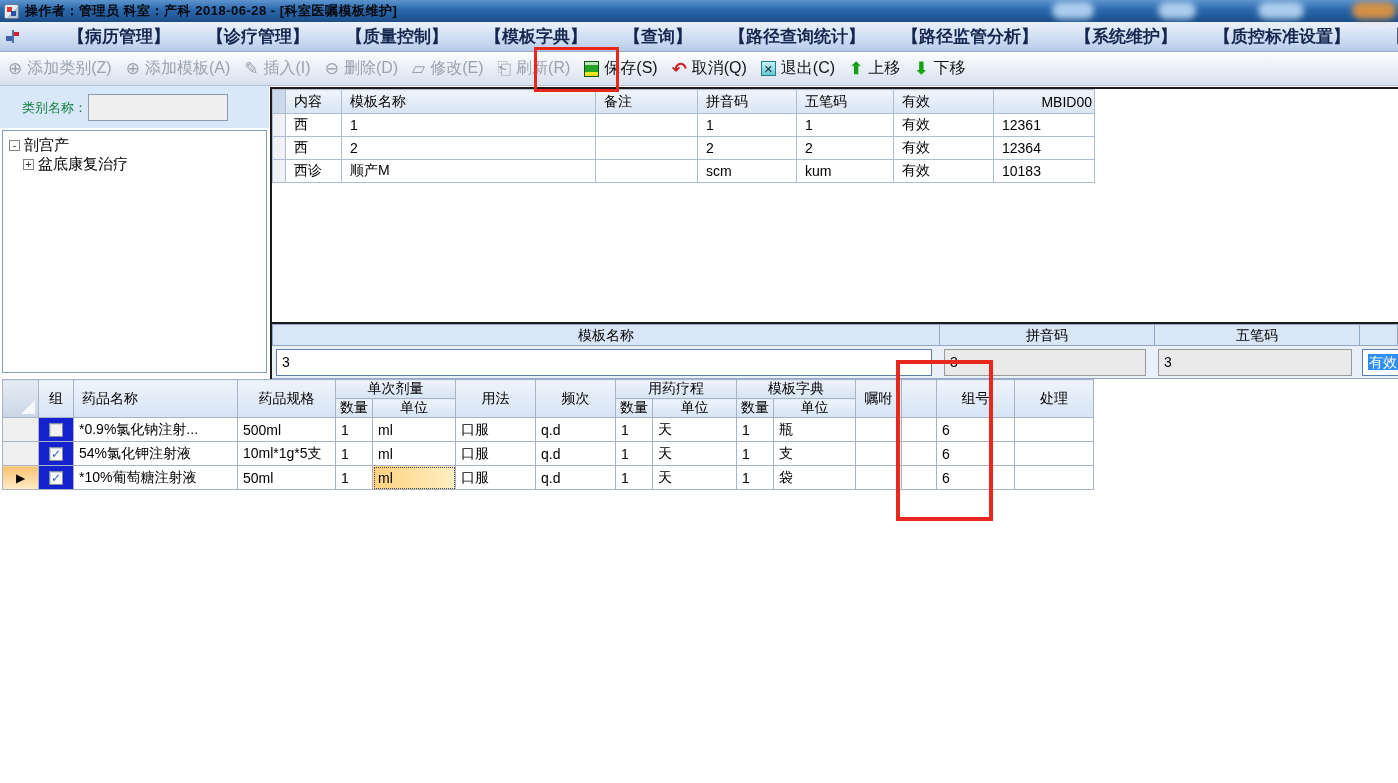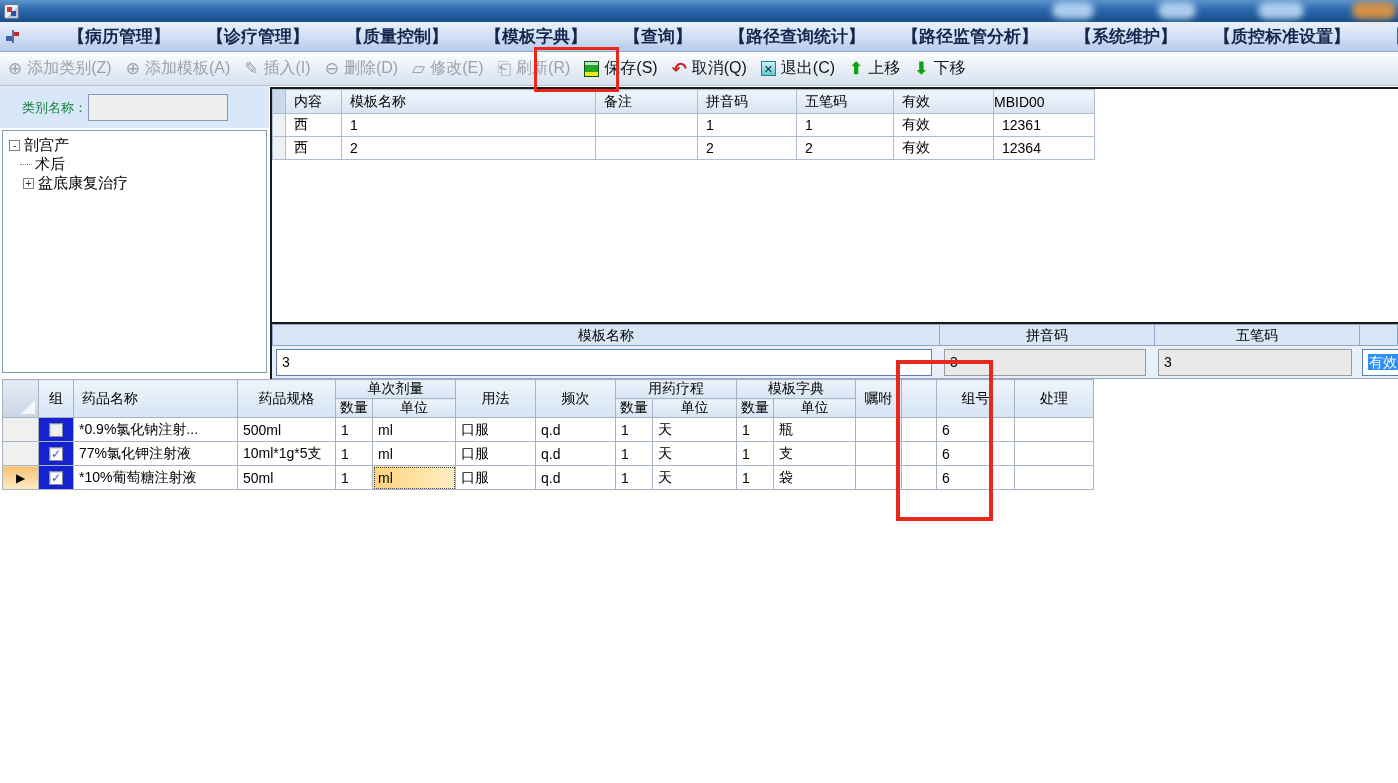--- a/index.html
+++ b/index.html
@@ -63,21 +63,21 @@
 
   
   .tpl-table { left:272px; top:89px; z-index:2; }
   .tpl-table th, .tpl-table td { border:1px solid #aebdd0; font-weight:normal; font-size:14px;
     padding:0 2px 0 8px; text-align:left; height:23px; overflow:hidden; white-space:nowrap; color:#000; }
   .tpl-table th { background:linear-gradient(180deg,#f0f5fc,#d9e5f4); height:24px; }
   .tpl-table td { background:#fff; }
   .tpl-table .selcol { padding:0; background:#ccd9ea; }
   .tpl-table td.selcol { background:#eef1f6; }
   .tpl-table .c-mbid { text-align:left; }
-  .tpl-table th.c-mbid { text-align:left; padding-left:0; }
+  .tpl-table th.c-mbid { text-align:right; padding-left:0; }
 
   
   .ed-header { left:272px; top:324px; height:22px; display:flex; z-index:2;}
   .ed-header .cell { background:#d9e6f6; border:1px solid #8fa8c8; border-left:none; font-size:14px;
     color:#000; text-align:center; line-height:20px; }
   .ed-header .cell:first-child { border-left:1px solid #8fa8c8; }
   .ed-body { left:272px; top:346px; width:1126px; height:33px; background:#e9f0f9; border-bottom:1px solid #8fa8c8; z-index:2;}
   .ed-input { position:absolute; top:3px; height:27px; font-size:14px; line-height:25px; padding-left:5px; white-space:nowrap;}
   .ed-white { background:#fff; border:1px solid #5a7eb5; color:#000; }
   .ed-gray { background:#e9e9e9; border:1px solid #9a9a9a; color:#000; }
@@ -103,20 +103,21 @@
   .editcell { background:linear-gradient(90deg,#ffd27e,#ffeec4) !important; outline:1px dotted #444; outline-offset:-2px; }
 
   
   .red-box { position:absolute; border:3px solid #e8281c; z-index:50; }
 </style>
 </head>
 <body>
 
 <div class="abs titlebar">
   <span class="app-icon"></span>
+  <span class="title-text">操作者：管理员  科室：产科  2018-06-28 - [科室医嘱模板维护]</span>
   <span class="tb-blob" style="left:1052px;width:42px"></span>
   <span class="tb-blob" style="left:1158px;width:38px"></span>
   <span class="tb-blob" style="left:1258px;width:46px"></span>
   <span class="tb-blob orange" style="left:1352px;width:44px"></span>
 </div>
 
 <div class="abs menubar">
   <span class="menu-icon"></span>
   <div class="menu-items">
     <span class="menu-item">【病历管理】</span>
@@ -184,24 +185,20 @@
   <span class="category-label">类别名称：</span>
   <div class="category-input"></div>
 </div>
 
 <div class="abs tree-panel">
   <div class="tree-row">
     <span class="tree-expander">-</span>
     <span>剖宫产</span>
   </div>
   <div class="tree-children">
-    <div class="tree-row" style="padding-left:6px">
-      <span class="tree-stub"></span>
-      <span>术后</span>
-    </div>
     <div class="tree-row" style="padding-left:9px">
       <span class="tree-expander">+</span>
       <span>盆底康复治疗</span>
     </div>
   </div>
 </div>
 
 <div class="abs dark-line" style="left:270px;top:87px;width:1128px;height:2px"></div>
 <div class="abs dark-line" style="left:270px;top:87px;width:2px;height:292px"></div>
 <div class="abs dark-line" style="left:270px;top:322px;width:1128px;height:2px"></div>
@@ -240,20 +237,30 @@
   </tr>
   <tr>
     <td class="selcol"></td>
     <td>西</td>
     <td>2</td>
     <td></td>
     <td>2</td>
     <td>2</td>
     <td>有效</td>
     <td>12364</td>
+  </tr>
+  <tr>
+    <td class="selcol"></td>
+    <td>西诊</td>
+    <td>顺产M</td>
+    <td></td>
+    <td>scm</td>
+    <td>kum</td>
+    <td>有效</td>
+    <td>10183</td>
   </tr>
 </tbody>
   </table>
 
 <div class="abs ed-header">
   <div class="cell" style="width:668px">模板名称</div>
   <div class="cell" style="width:215px">拼音码</div>
   <div class="cell" style="width:205px">五笔码</div>
   <div class="cell" style="width:38px"></div>
 </div>
@@ -327,21 +334,21 @@
     <td></td>
     <td></td>
     <td>6</td>
     <td></td>
   </tr>
   <tr>
     <td class="rowsel"></td>
     <td class="checkcell">
           <div class="cbx">✓</div>
         </td>
-    <td>77%氯化钾注射液</td>
+    <td>54%氯化钾注射液</td>
     <td>10ml*1g*5支</td>
     <td>1</td>
     <td>ml</td>
     <td>口服</td>
     <td>q.d</td>
     <td>1</td>
     <td>天</td>
     <td>1</td>
     <td>支</td>
     <td></td>

